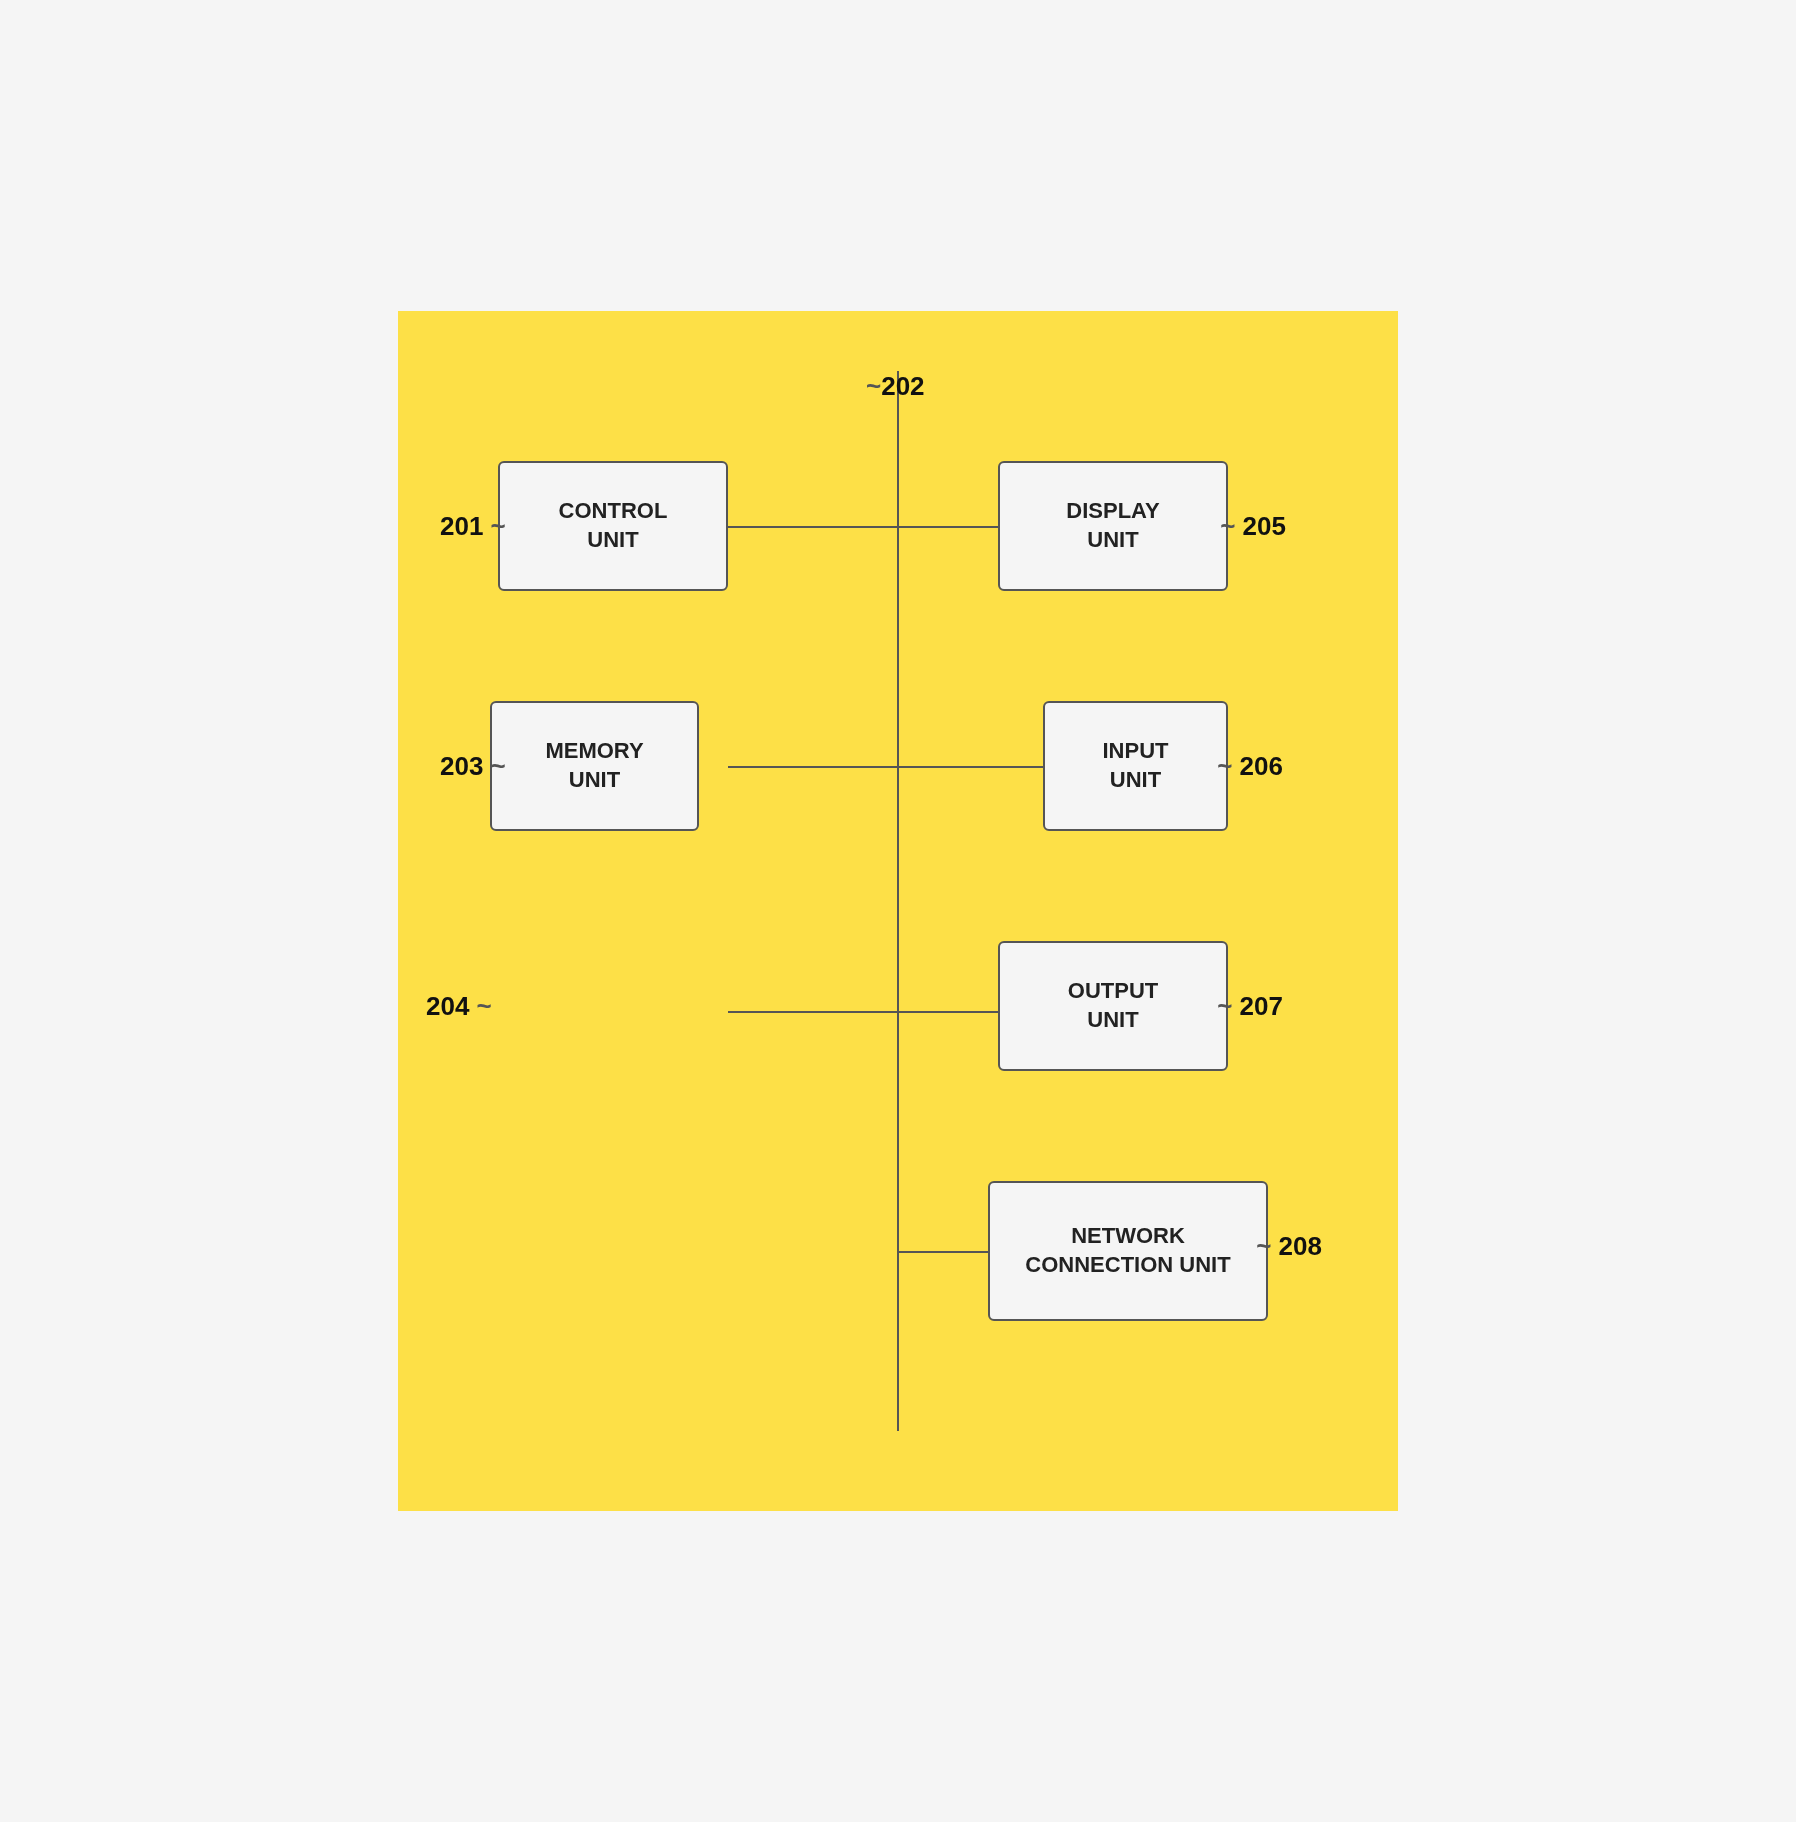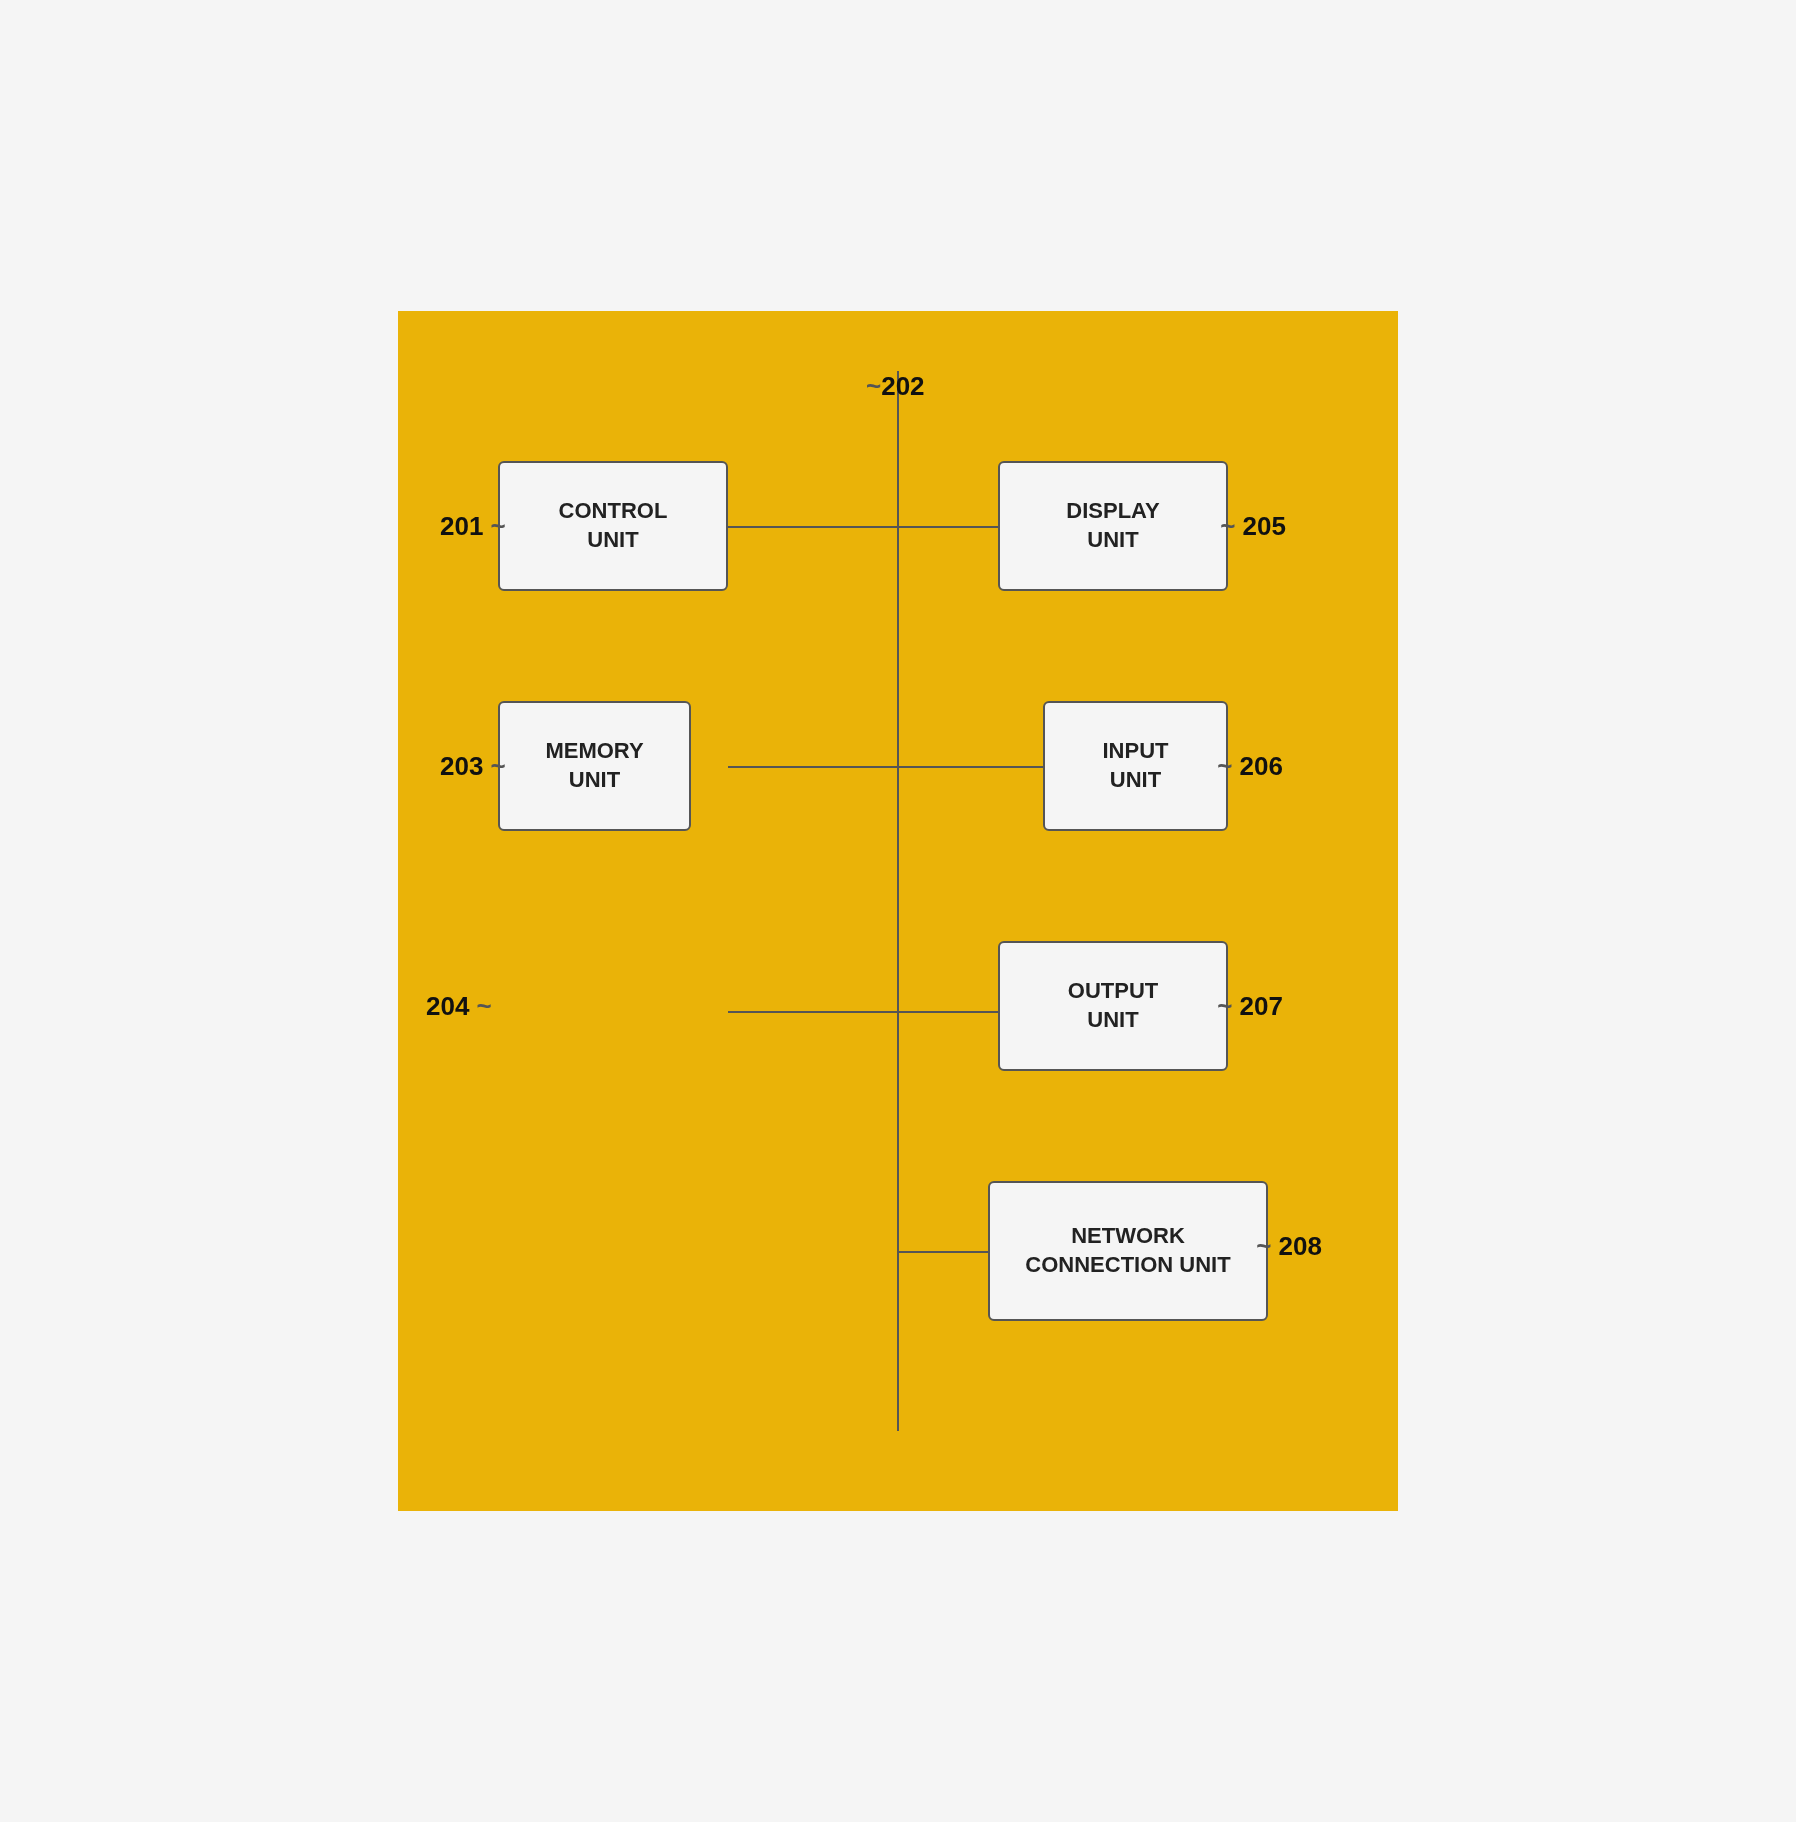--- a/index.html
+++ b/index.html
@@ -14,21 +14,21 @@
       justify-content: center;
       align-items: center;
       min-height: 100vh;
       font-family: Arial, sans-serif;
     }
 
     .diagram-container {
       position: relative;
       width: 1000px;
       height: 1200px;
-      background: #eab308;
+      background: #fde047;
     }
 
     
     .center-line {
       position: absolute;
       left: 50%;
       top: 60px;
       width: 2px;
       height: 1060px;
       background-color: #555;
@@ -77,23 +77,23 @@
 
     .box-display {
       right: 170px;
       top: 150px;
       width: 230px;
       height: 130px;
     }
 
     
     .box-memory {
-      left: 100px;
+      left: 92px;
       top: 390px;
-      width: 193px;
+      width: 209px;
       height: 130px;
     }
 
     .box-input {
       right: 170px;
       top: 390px;
       width: 185px;
       height: 130px;
     }
 

